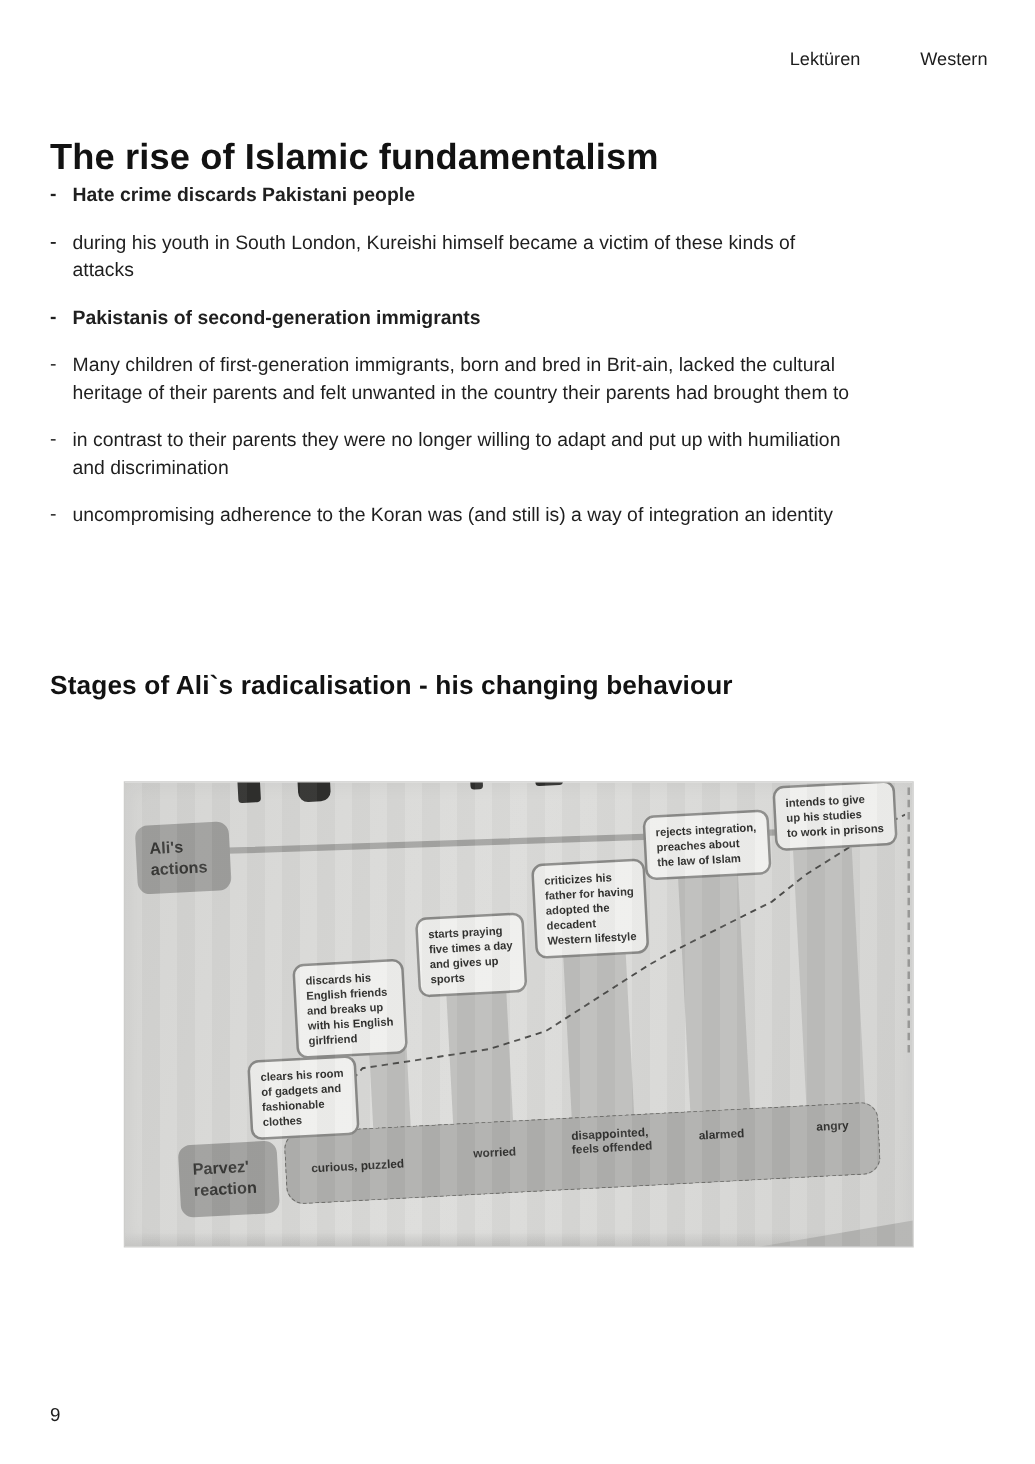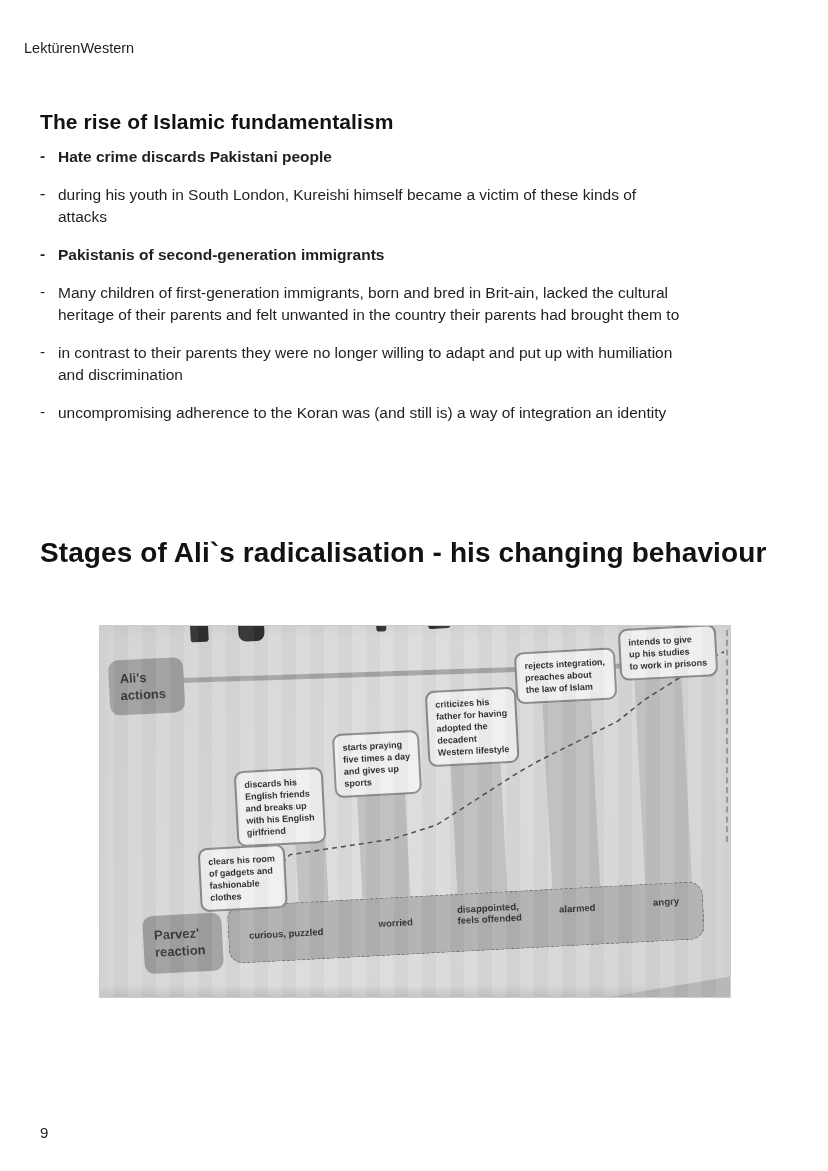--- a/index.html
+++ b/index.html
@@ -5,25 +5,25 @@
   html,body{margin:0;padding:0;background:#ffffff;}
   .page{
     position:relative;
     width:828px;height:1171px;
     background:#ffffff;
     font-family:"Liberation Sans", sans-serif;
     color:#1f1f1f;
     overflow:hidden;
   }
   
-  .hdr{position:absolute;top:40px;left:24px;right:38px;display:flex;justify-content:flex-start;
-       font-size:14.5px;color:#1c1c1c;}
+  .hdr{position:absolute;top:40px;left:44px;right:38px;display:flex;justify-content:flex-end;
+       font-size:14.5px;color:#1c1c1c;gap:48px;}
   
-  .h1{position:absolute;top:110px;left:40px;font-size:21px;font-weight:700;color:#121212;letter-spacing:.1px;}
-  .h2{position:absolute;top:537px;left:40px;font-size:28px;font-weight:700;color:#121212;letter-spacing:.1px;}
+  .h1{position:absolute;top:110px;left:40px;font-size:29px;font-weight:700;color:#121212;letter-spacing:.1px;}
+  .h2{position:absolute;top:537px;left:40px;font-size:21px;font-weight:700;color:#121212;letter-spacing:.1px;}
   
   .bullets{position:absolute;top:146px;left:40px;width:744px;list-style:none;margin:0;padding:0;}
   .bullets li{position:relative;padding-left:18px;margin-bottom:16px;
               font-size:15.5px;line-height:22px;white-space:pre-line;}
   .bullets li.bold{font-weight:700;}
   .bullets .dash{position:absolute;left:0;top:-1px;}
   
   .photo{
     position:absolute;top:625px;left:99px;width:632px;height:373px;
     background:linear-gradient(105deg,#d3d3d1 0%,#dcdcda 45%,#d2d2d0 100%);

